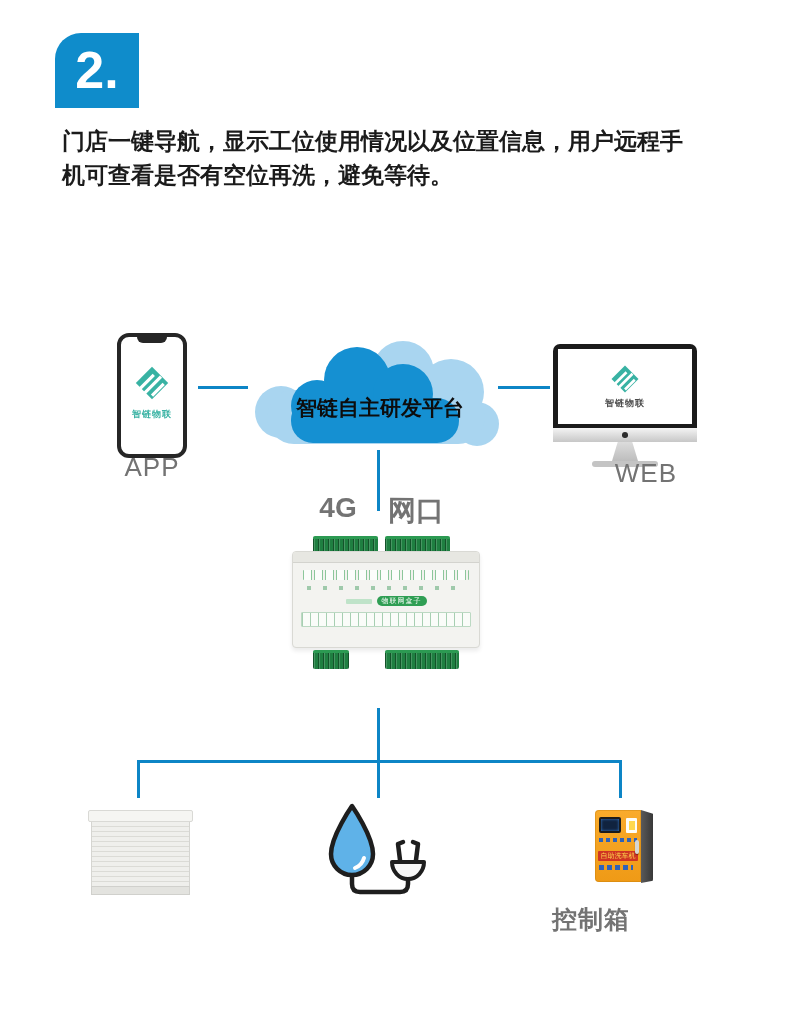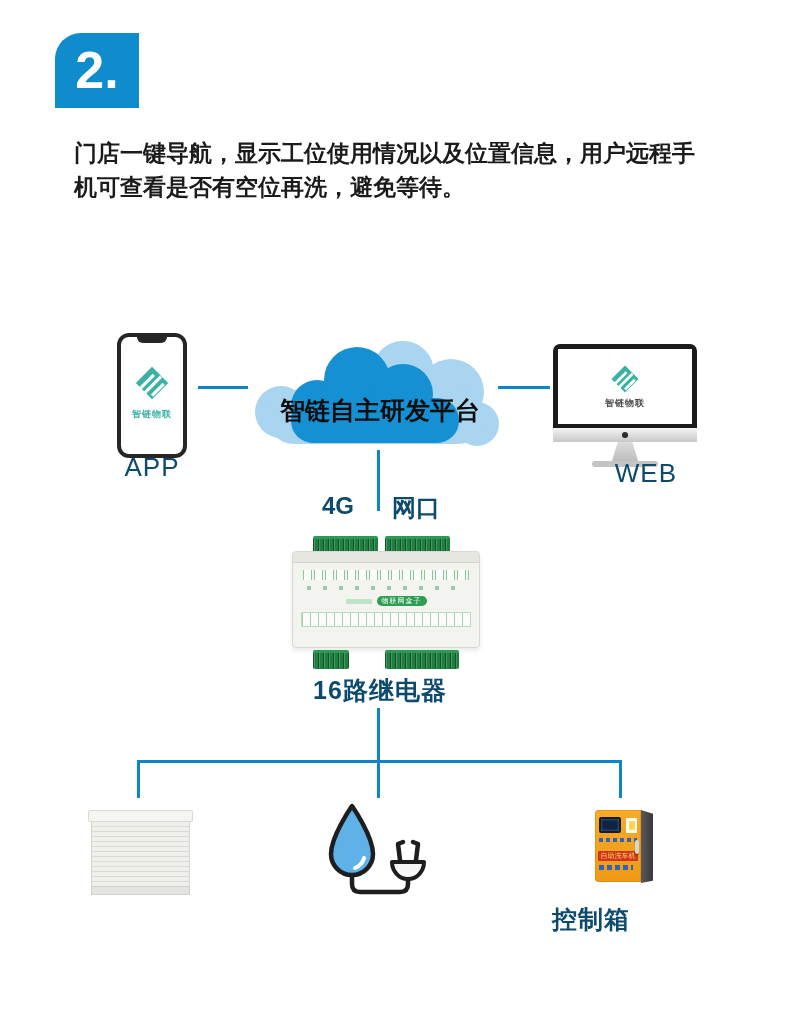--- a/index.html
+++ b/index.html
@@ -5,21 +5,21 @@
   html,body{margin:0;padding:0;background:#fff;}
   .page{position:relative;width:790px;height:1016px;background:#ffffff;margin:0 auto;
         font-family:"Liberation Sans","DejaVu Sans",sans-serif;overflow:hidden;color:#141414;}
 
   
   .badge{position:absolute;left:55px;top:33px;width:84px;height:75px;background:#0f8ccb;
          border-radius:26px 0 0 0;color:#fff;font-size:52px;font-weight:700;
          display:flex;align-items:center;justify-content:center;padding-bottom:2px;box-sizing:border-box;}
   .title{position:absolute;left:147px;top:30px;margin:0;font-size:47px;font-weight:900;
          letter-spacing:2px;color:#0a0a0a;}
-  .desc{position:absolute;left:58px;top:120px;width:630px;margin:16px;font-size:23px;
+  .desc{position:absolute;left:58px;top:120px;width:630px;margin:4px;font-size:23px;
         line-height:34px;font-weight:600;color:#1b1b1b;}
   .tagline{position:absolute;left:58px;top:196px;font-size:21px;color:#b4b4b4;letter-spacing:.5px;}
 
   
   .line{position:absolute;background:#0d85c6;}
 
   
   .phone{position:absolute;left:117px;top:333px;width:62px;height:117px;border:4px solid #262626;
          border-radius:12px;background:#fff;}
   .notch{position:absolute;left:50%;top:-1px;transform:translateX(-50%);width:30px;height:7px;
@@ -37,25 +37,25 @@
   .mon-chin{width:144px;height:14px;background:linear-gradient(#f4f4f4,#c7c7c7);
             display:flex;align-items:center;justify-content:center;}
   .apple-dot{width:6px;height:6px;border-radius:50% 50% 46% 46%;background:#2c2c2c;}
   .mon-stand{width:26px;height:19px;margin:0 auto;background:linear-gradient(#dcdcdc,#bdbdbd);
              clip-path:polygon(22% 0,78% 0,100% 100%,0 100%);}
   .mon-base{width:66px;height:6px;margin:0 auto;background:#c4c4c4;border-radius:3px;}
 
   
   .cloud-svg{position:absolute;left:253px;top:336px;}
   .cloud-label{position:absolute;left:270px;top:394px;width:220px;text-align:center;
-               font-size:25px;font-weight:800;color:#0d0d0d;}
-
-  
-  .lbl{position:absolute;text-align:center;color:#0c4a6e;}
-  .lbl-port{font-size:24px;font-weight:600;}
+               font-size:21px;font-weight:800;color:#0d0d0d;}
+
+  
+  .lbl{position:absolute;text-align:center;color:#737373;}
+  .lbl-port{font-size:28px;font-weight:600;}
   .lbl-big{font-size:26px;font-weight:500;letter-spacing:1px;}
   .lbl-cn{font-size:25px;font-weight:600;letter-spacing:1px;}
 
   
   .relay{position:absolute;left:292px;top:534px;width:188px;height:132px;}
   .terminal{position:absolute;height:16px;background:#1f7f41;border-radius:2px;border-top:3px solid #2c9a52;
             background-image:repeating-linear-gradient(90deg,rgba(0,0,0,.35) 0 1px,rgba(255,255,255,.18) 1px 2px,transparent 2px 5px);}
   .relay-body{position:absolute;left:0px;top:17px;width:188px;height:97px;background:#f3f3f0;
               border:1px solid #d9d9d4;border-radius:4px;box-sizing:border-box;
               box-shadow:0 3px 4px rgba(0,0,0,0.08);}
@@ -182,21 +182,20 @@
       <div class="relay-leds"></div>
       <div class="relay-mid">
         <div class="relay-model"></div>
         <div class="relay-pill">物联网盒子</div>
       </div>
       <div class="relay-band"></div>
     </div>
     <div class="terminal" style="left:21px;top:116px;width:36px;"></div>
     <div class="terminal" style="left:93px;top:116px;width:74px;"></div>
   </div>
-  <div class="lbl lbl-cn" style="left:280px;top:674px;width:200px;">16路继电器</div>
 
   <div class="door">
     <div class="door-head"></div>
     <div class="door-body"></div>
     <div class="door-foot"></div>
   </div>
 
   <svg class="utility-svg" width="116" height="98" viewBox="0 0 116 98">
     <path d="M30,8 C30,8 9,38 9,56 a21,21 0 0 0 42,0 C51,38 30,8 30,8 Z" fill="#5fb2e8" stroke="#1e1e1e" stroke-width="4.5" stroke-linejoin="round"></path>
     <path d="M42,60 a15,15 0 0 1 -9,10" stroke="#ffffff" stroke-width="4" fill="none" stroke-linecap="round"></path>

